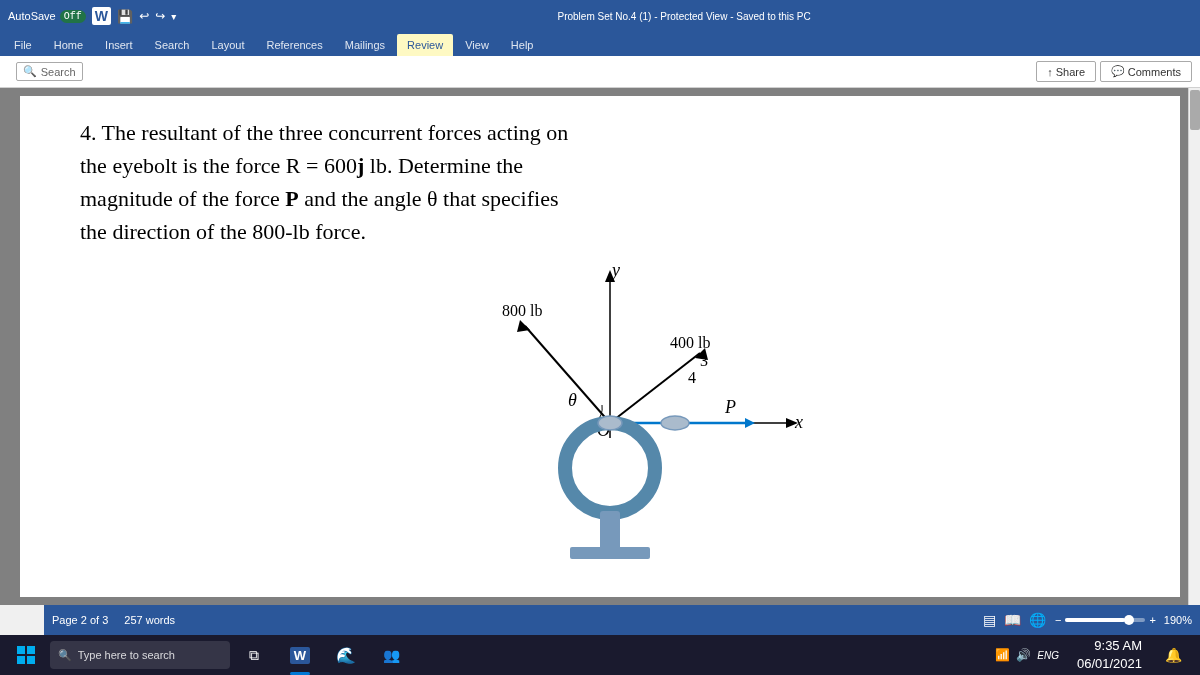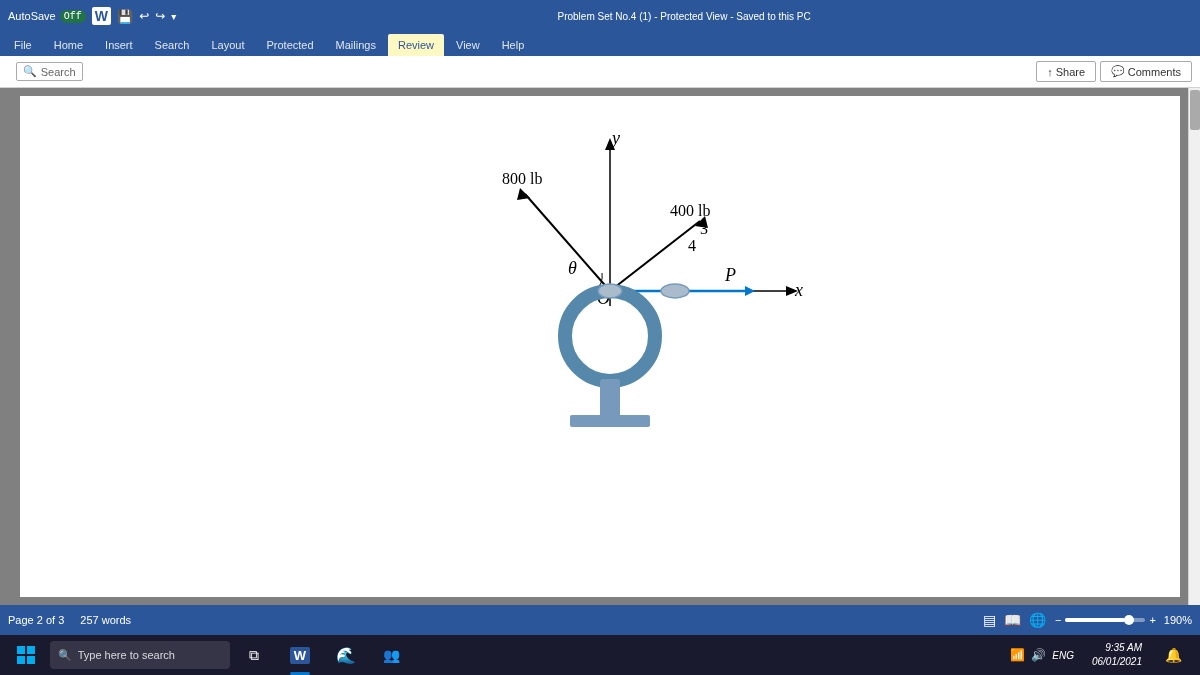--- a/index.html
+++ b/index.html
@@ -123,20 +123,21 @@
     
     #statusbar {
       height: 30px;
       background: #2b579a;
       display: flex;
       align-items: center;
       padding: 0 8px;
       color: white;
       font-size: 11px;
       gap: 16px;
+      margin-left: 44px;
     }
     .status-right { margin-left: auto; display: flex; align-items: center; gap: 8px; }
     .zoom-bar { display: flex; align-items: center; gap: 4px; }
     .zoom-track { width: 80px; height: 4px; background: rgba(255,255,255,0.4); border-radius: 2px; position: relative; }
     .zoom-filled { height: 100%; background: white; width: 75%; border-radius: 2px; }
     .zoom-thumb { width: 10px; height: 10px; background: white; border-radius: 50%; position: absolute; top: -3px; left: 73%; }
 
     
     #taskbar {
       height: 40px;
@@ -152,21 +153,21 @@
       background: rgba(255,255,255,0.12);
       border-radius: 4px;
       height: 28px; padding: 0 8px; gap: 6px;
       font-size: 11px; color: rgba(255,255,255,0.8);
       min-width: 180px; cursor: pointer;
     }
     .taskbar-item { width: 44px; height: 40px; display: flex; align-items: center; justify-content: center; cursor: pointer; position: relative; }
     .taskbar-item.active::after { content: ''; position: absolute; bottom: 0; left: 50%; transform: translateX(-50%); width: 20px; height: 3px; background: #0078d4; border-radius: 2px; }
     .taskbar-right { margin-left: auto; display: flex; align-items: center; gap: 2px; height: 40px; }
     .sys-tray { display: flex; align-items: center; gap: 6px; padding: 0 8px; height: 40px; cursor: pointer; }
-    .clock { text-align: right; color: white; font-size: 10px; line-height: 1.4; padding: 0 8px; cursor: pointer; font-style: italic; }
+    .clock { text-align: right; color: white; font-size: 13px; line-height: 1.4; padding: 0 8px; cursor: pointer; }
 
     
     .diagram-svg { display: block; }
   </style>
 </head>
 <body>
 
 <div id="titlebar">
   <div id="titlebar-left">
     <div class="autosave-area">
@@ -186,21 +187,21 @@
   </div>
 </div>
 
 <div id="ribbon">
   <div id="ribbon-tabs">
     <div class="ribbon-tab">File</div>
     <div class="ribbon-tab">Home</div>
     <div class="ribbon-tab">Insert</div>
     <div class="ribbon-tab">Search</div>
     <div class="ribbon-tab">Layout</div>
-    <div class="ribbon-tab">Protected</div>
+    <div class="ribbon-tab">References</div>
     <div class="ribbon-tab">Mailings</div>
     <div class="ribbon-tab active">Review</div>
     <div class="ribbon-tab">View</div>
     <div class="ribbon-tab">Help</div>
   </div>
   <div id="ribbon-commands">
     <div class="search-box">
       <span>🔍</span>
       <span style="color:#666;">Search</span>
     </div>
@@ -216,20 +217,26 @@
     </div>
   </div>
 </div>
 
 <div id="doc-area">
   <div id="scrollbar-right">
     <div id="scroll-thumb"></div>
   </div>
   <div id="page">
 
+    <div class="problem-text">
+      4. The resultant of the three concurrent forces acting on<br>
+      the eyebolt is the force R = 600<strong>j</strong> lb. Determine the<br>
+      magnitude of the force <strong>P</strong> and the angle θ that specifies<br>
+      the direction of the 800-lb force.
+    </div>
 
     <div class="diagram-area">
       <svg class="diagram-svg" width="360" height="310" viewBox="0 0 360 310">
 
         <line x1="160" y1="20" x2="160" y2="180" stroke="black" stroke-width="1.5"></line>
         <polygon points="160,12 155,24 165,24" fill="black"></polygon>
         <text x="162" y="18" font-family="Times New Roman" font-size="18" font-style="italic">y</text>
 
         <line x1="160" y1="165" x2="340" y2="165" stroke="black" stroke-width="1.5"></line>
         <polygon points="348,165 336,160 336,170" fill="black"></polygon>

